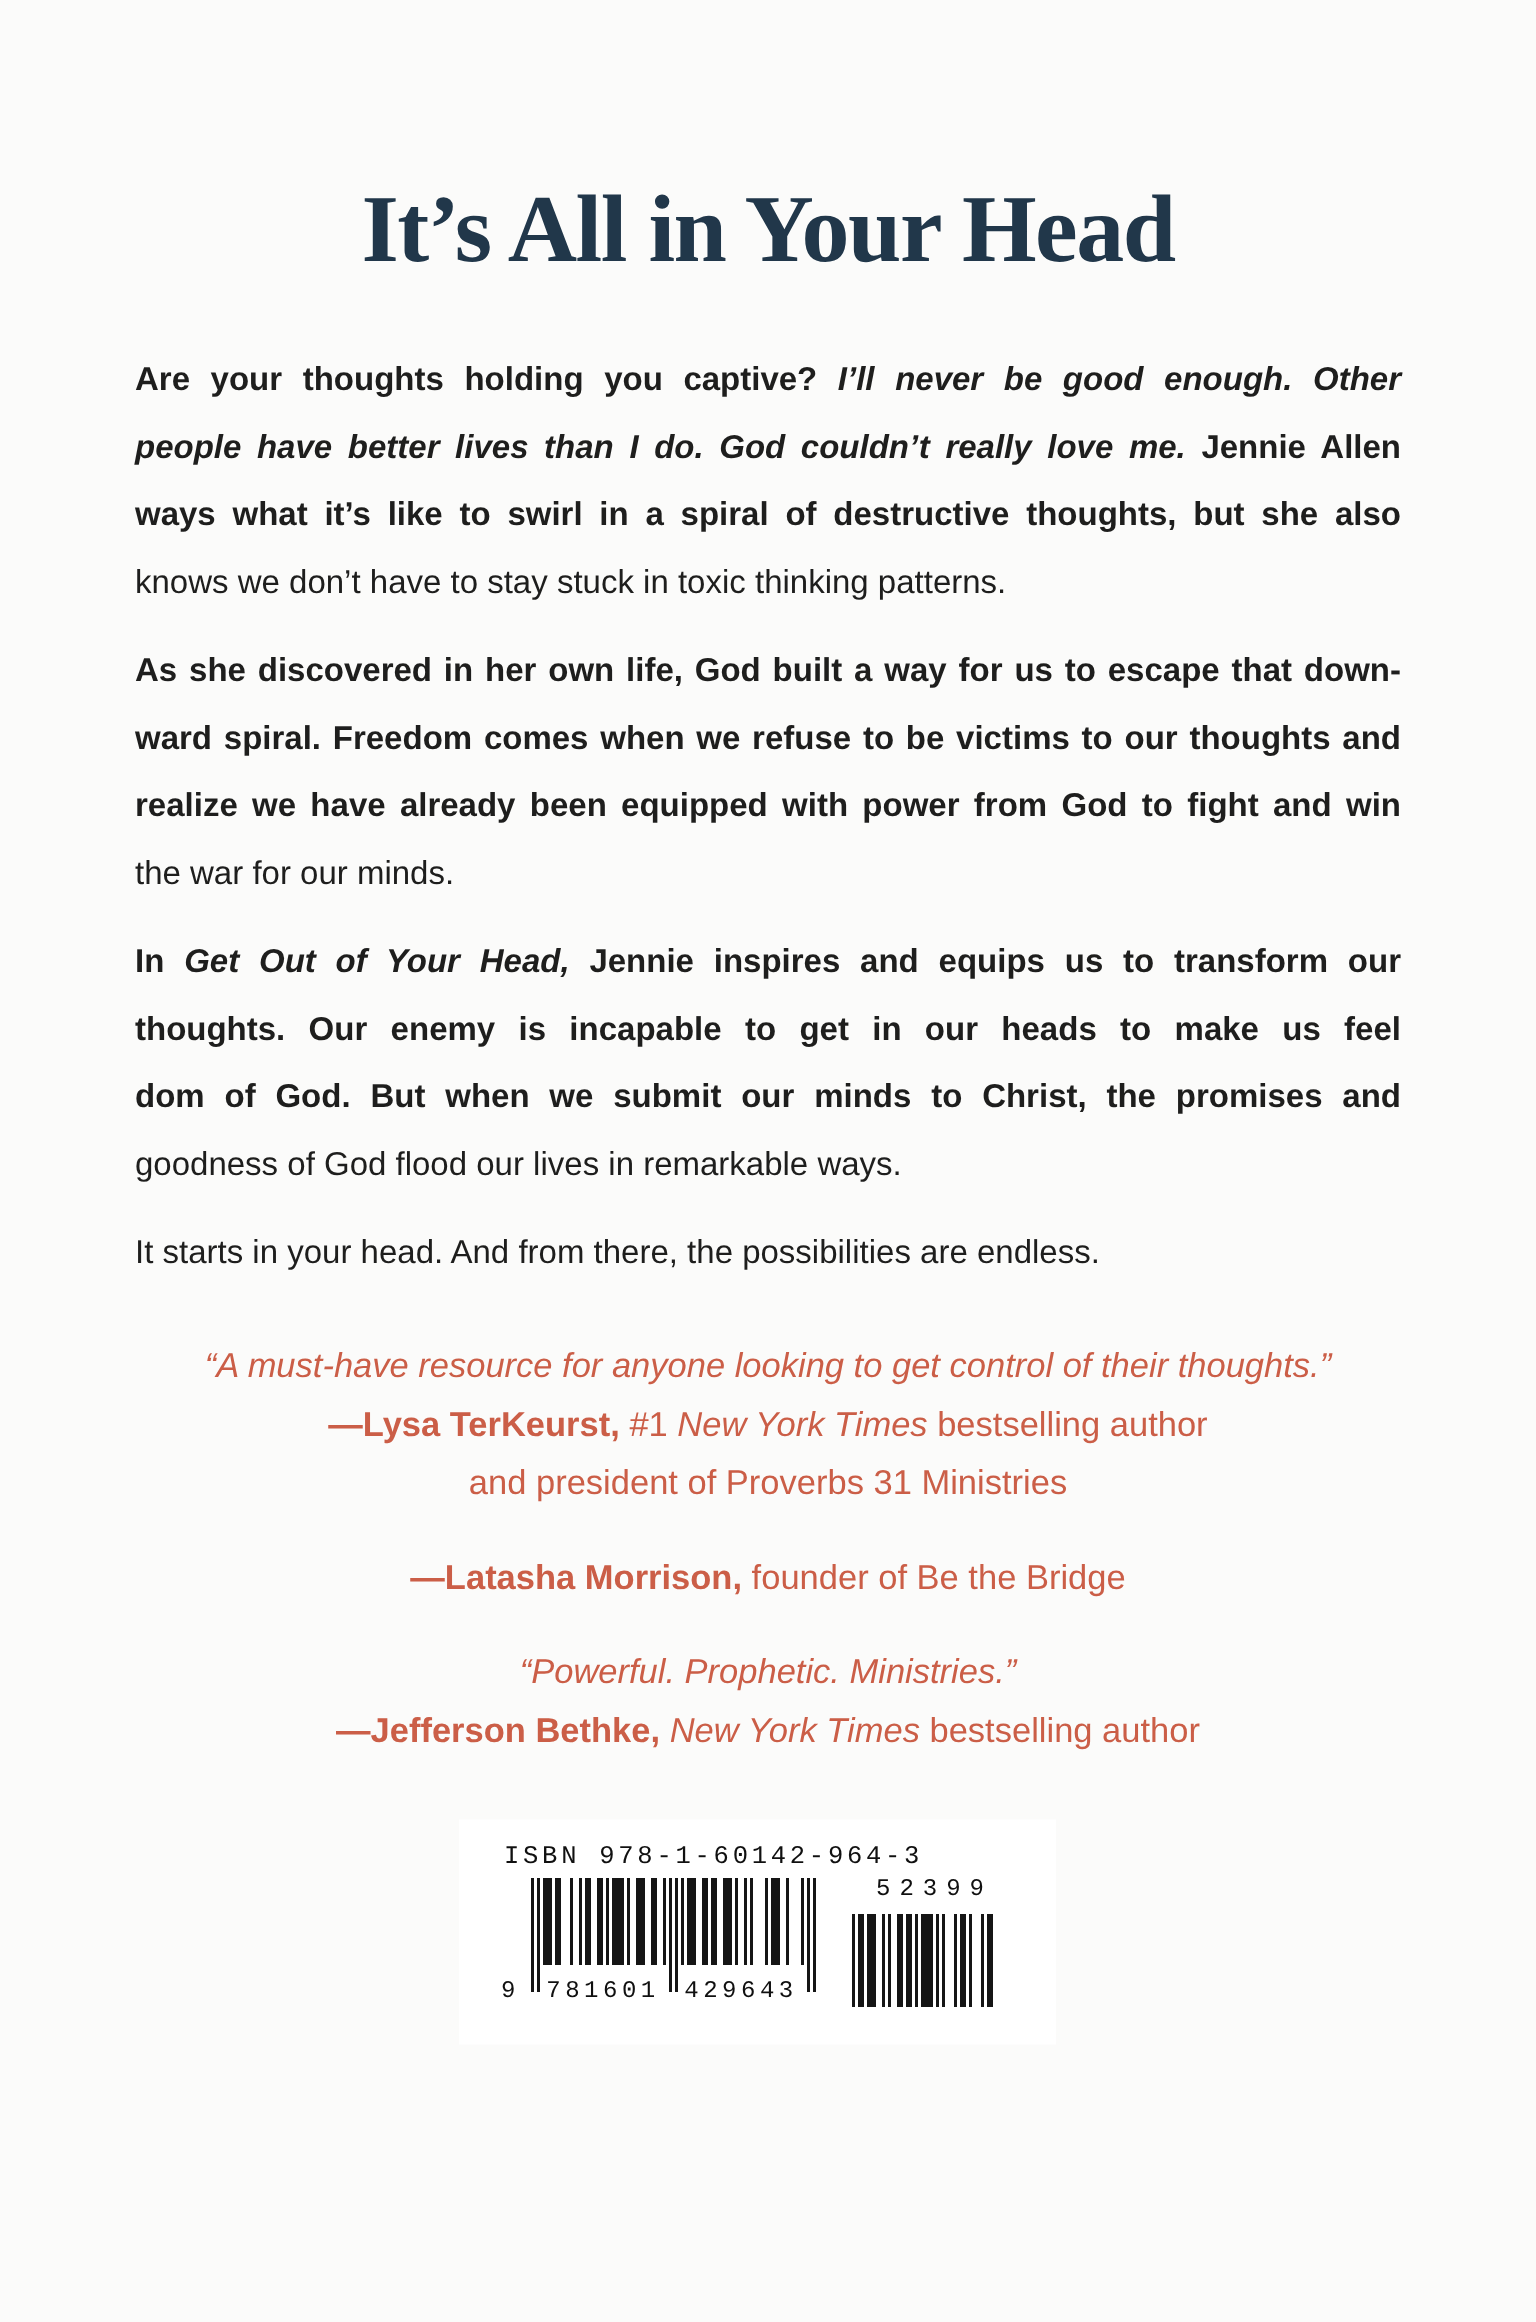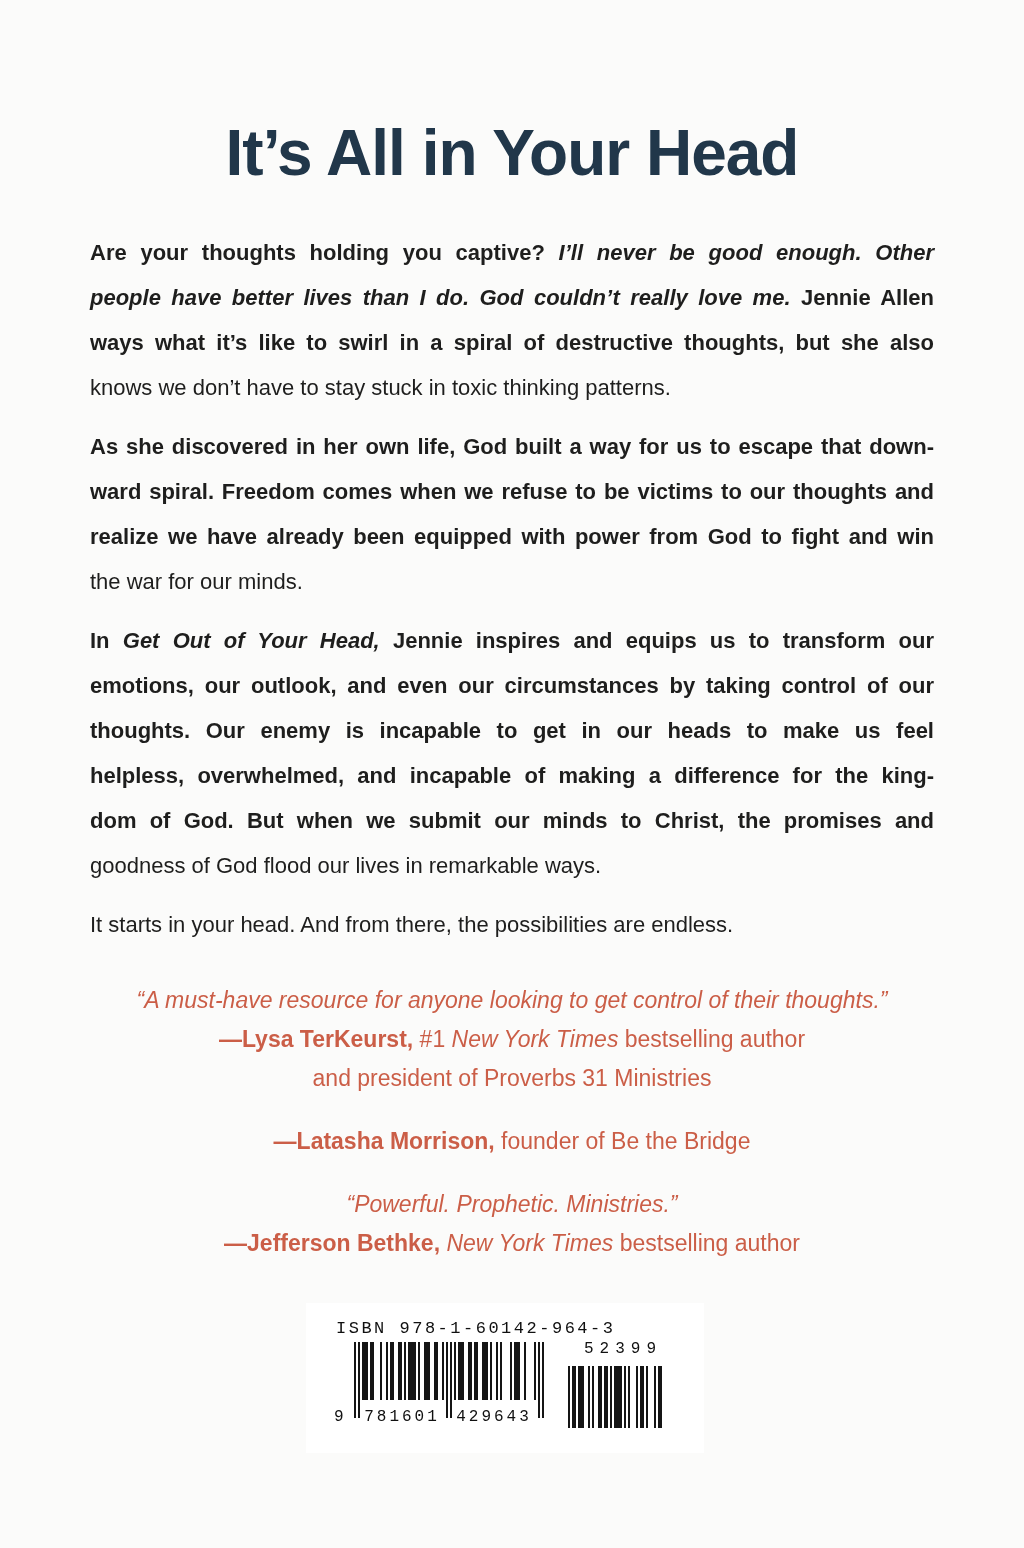--- a/index.html
+++ b/index.html
@@ -11,20 +11,21 @@
   }
   .page { position:relative; width:1024px; height:1548px; overflow:hidden; }
 
   
   .title {
     margin:0; padding-top:116px;
     text-align:center;
     font-size:64px; font-weight:700; letter-spacing:-1px;
     line-height:1.16;
     color: var(--title-navy, #21374a);
+    font-family: Liberation Serif, serif;
   }
 
   
   .body-copy {
     padding:40px 90px 0 90px;
     font-size:22px; line-height:45px;
     color: var(--body-text, #1e1e1d);
   }
   .paragraph { margin:0 0 14px 0; }
   .tline { text-align:left; }
@@ -90,23 +91,21 @@
         <div class="tline"><span>knows we don’t have to stay stuck in toxic thinking patterns.</span></div>
       </div>
     <div class="paragraph">
         <div class="tline just"><span>As she discovered in her own life, God built a way for us to escape that down-</span></div>
         <div class="tline just"><span>ward spiral. Freedom comes when we refuse to be victims to our thoughts and</span></div>
         <div class="tline just"><span>realize we have already been equipped with power from God to fight and win</span></div>
         <div class="tline"><span>the war for our minds.</span></div>
       </div>
     <div class="paragraph">
         <div class="tline just"><span>In </span><span style="font-style: italic;">Get Out of Your Head,</span><span> Jennie inspires and equips us to transform our</span></div>
-        <div class="tline just"><span>emotions, our outlook, and even our circumstances by taking control of our</span></div>
         <div class="tline just"><span>thoughts. Our enemy is incapable to get in our heads to make us feel</span></div>
-        <div class="tline just"><span>helpless, overwhelmed, and incapable of making a difference for the king-</span></div>
         <div class="tline just"><span>dom of God. But when we submit our minds to Christ, the promises and</span></div>
         <div class="tline"><span>goodness of God flood our lives in remarkable ways.</span></div>
       </div>
     <div class="paragraph">
         <div class="tline"><span>It starts in your head. And from there, the possibilities are endless.</span></div>
       </div>
   </div>
 
   <div class="testimonials">
     <div class="testimonial">

